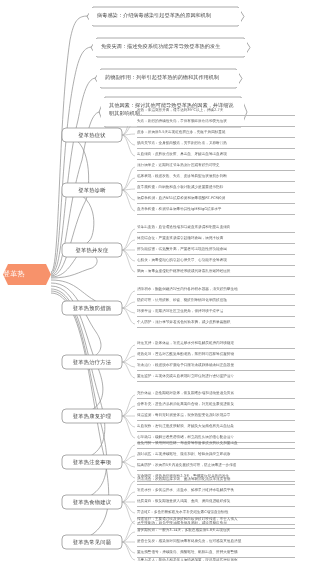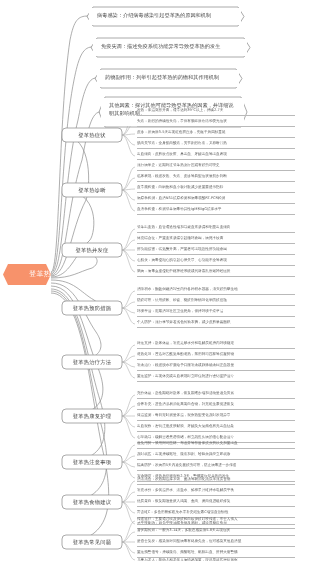--- a/index.html
+++ b/index.html
@@ -10,21 +10,21 @@
   }
   #map{position:absolute;inset:0;width:300px;height:561px;}
   .wrap{position:absolute;inset:0;width:300px;height:561px;}
 
   
   .root{
     position:absolute;left:3px;top:264px;
     width:48px;height:21px;
     background:#F7926B;
     color:#ffffff;
-    font-size:7px;line-height:21px;text-align:right;
+    font-size:7px;line-height:21px;text-align:left;
     letter-spacing:.3px;
     clip-path:polygon(5px 0,43px 0,48px 10.5px,43px 21px,5px 21px,0 10.5px);
     -webkit-clip-path:polygon(5px 0,43px 0,48px 10.5px,43px 21px,5px 21px,0 10.5px);
     white-space:nowrap;overflow:hidden;
   }
 
   
   .topbox{
     position:absolute;
     box-sizing:border-box;

